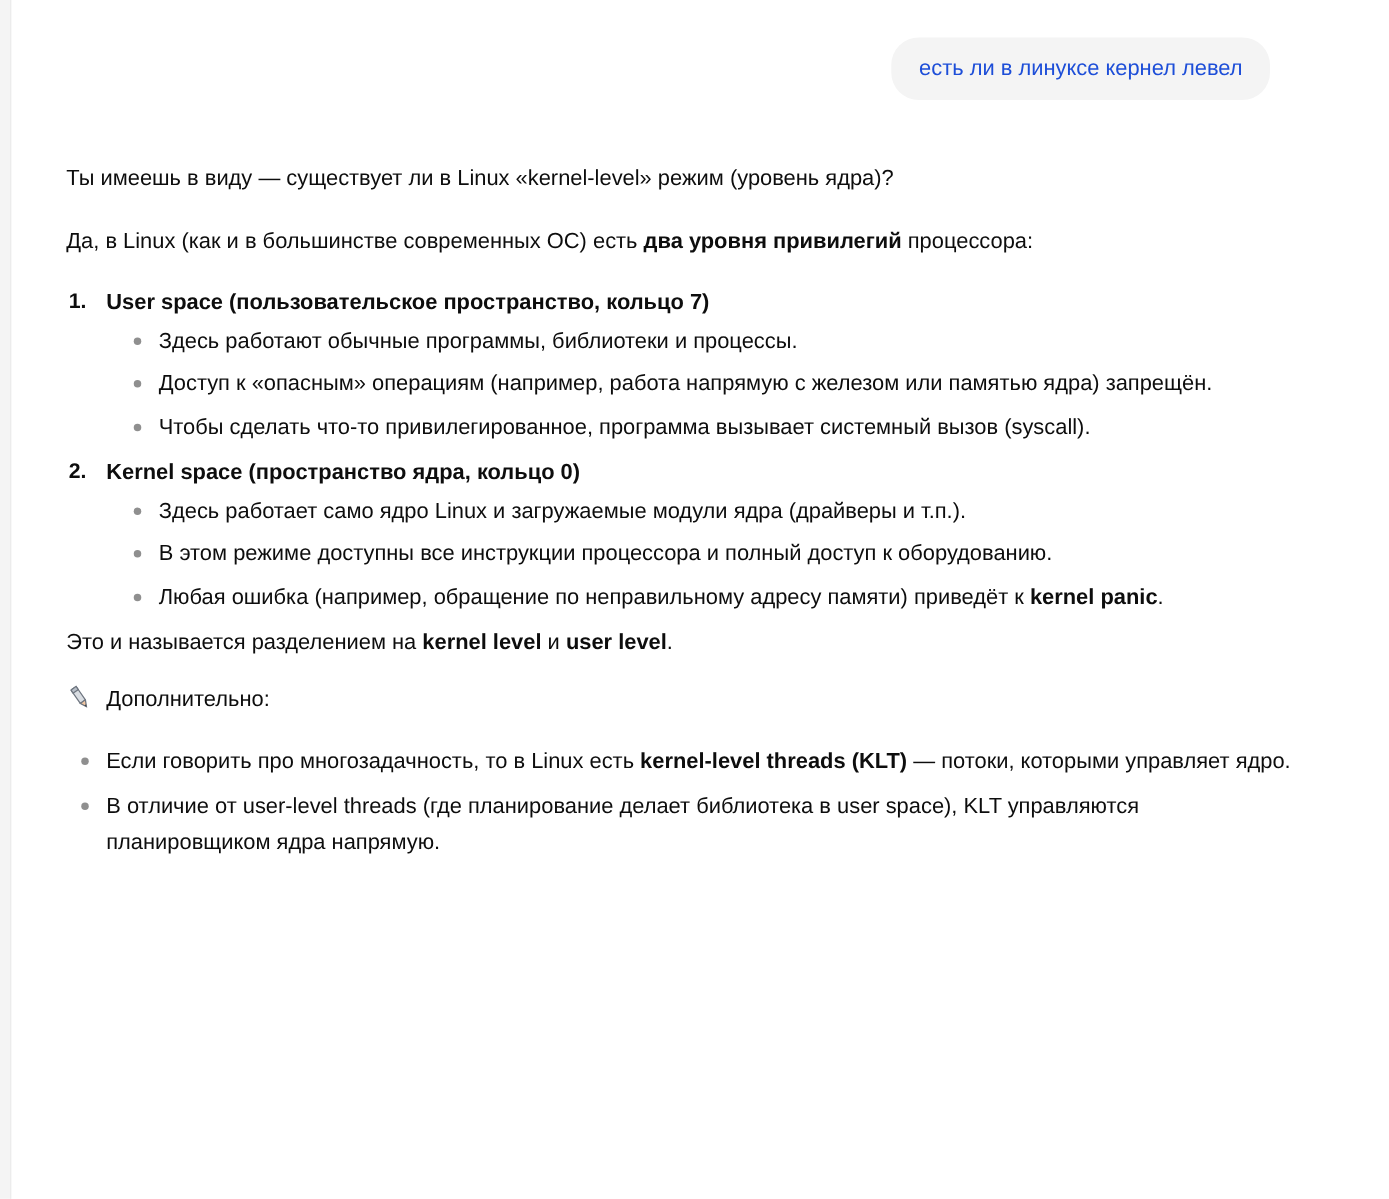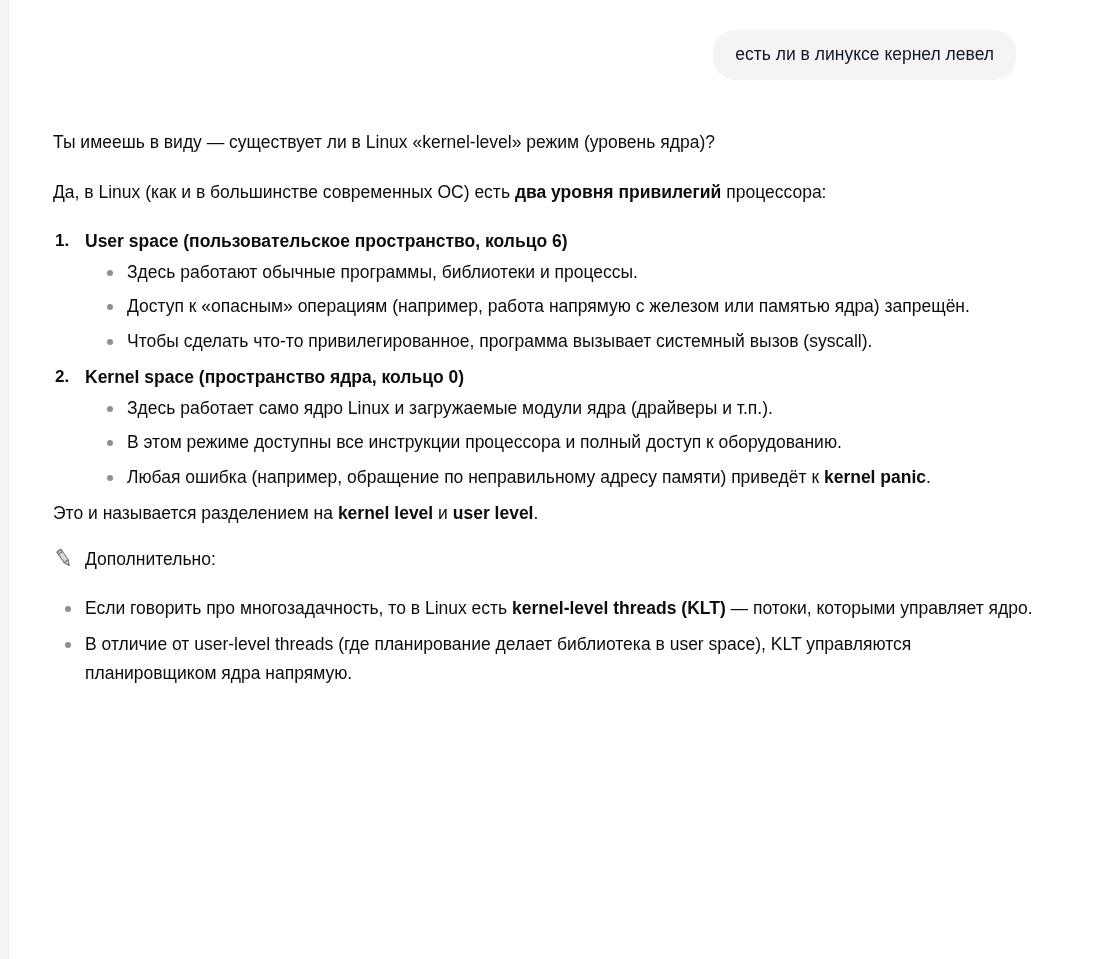--- a/index.html
+++ b/index.html
@@ -38,21 +38,21 @@
     padding: 0;
   }
   
   .user-row {
     display: flex;
     justify-content: flex-end;
     padding: 30px 95px 0 0;
   }
   .user-bubble {
     background: #f4f4f4;
-    color: #0f172a;
+    color: #1d4ed8;
     border-radius: 22px;
     padding: 12px 22px 13px 22px;
     font-size: 17.5px;
     line-height: 1.45;
     max-width: 560px;
   }
   
   .assistant {
     padding: 48px 76px 0 45px;
     font-size: 17.5px;
@@ -165,21 +165,21 @@
       <p>Ты имеешь в виду — существует ли в Linux «kernel-level» режим (уровень ядра)?</p>
 
       <p>
         <span>Да, в Linux (как и в большинстве современных ОС) есть </span><b>два уровня привилегий</b><span> процессора:</span>
       </p>
 
       <ol class="main-list">
 
         <li>
           <span class="num">1.</span>
-          <span class="head">User space (пользовательское пространство, кольцо 6)</span>
+          <span class="head">User space (пользовательское пространство, кольцо 7)</span>
           <ul class="sub-list">
             <li>Здесь работают обычные программы, библиотеки и процессы.</li>
             <li>Доступ к «опасным» операциям (например, работа напрямую с железом или памятью ядра) запрещён.</li>
             <li>Чтобы сделать что-то привилегированное, программа вызывает системный вызов (syscall).</li>
           </ul>
         </li>
 
         <li>
           <span class="num">2.</span>
           <span class="head">Kernel space (пространство ядра, кольцо 0)</span>

